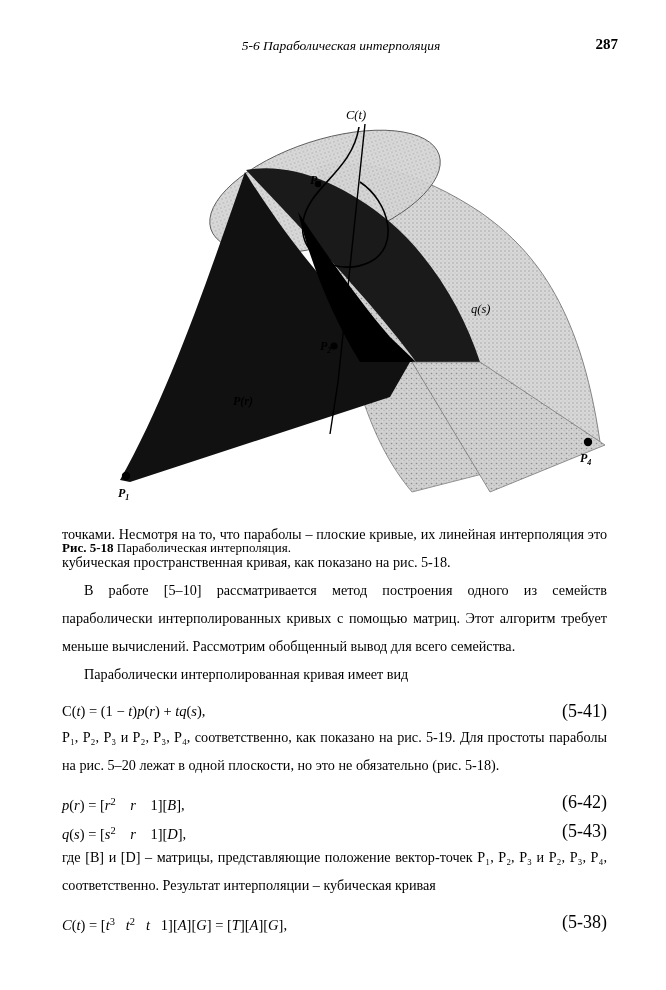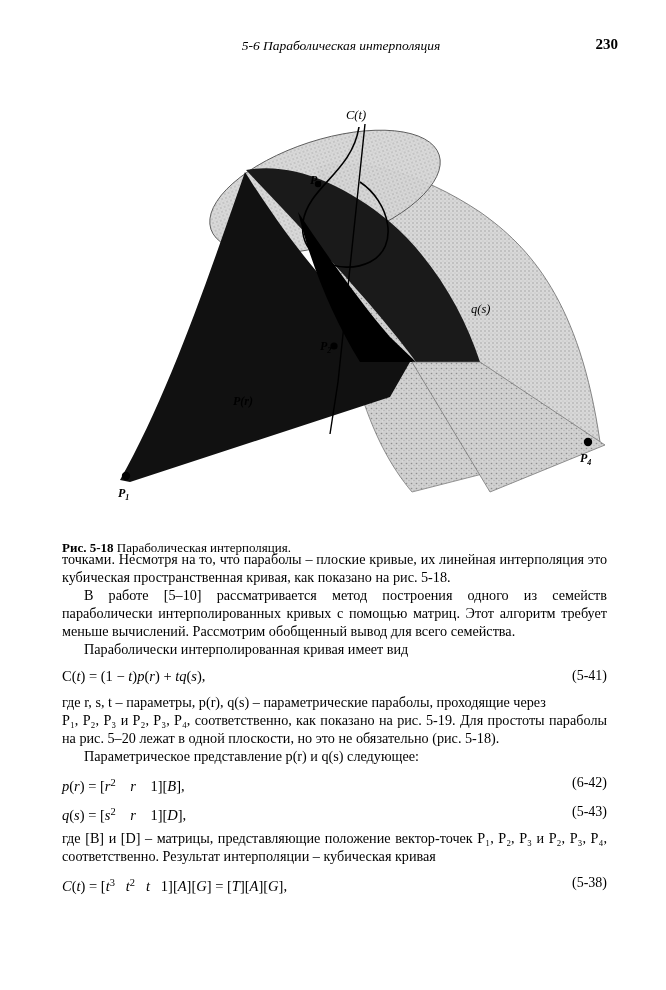--- a/index.html
+++ b/index.html
@@ -57,24 +57,24 @@
     position: absolute;
     left: 62px;
     top: 540px;
     font-size: 13px;
     font-family: "Liberation Serif", serif;
   }
   .fig-caption b { font-weight: bold; }
   .body-text {
     position: absolute;
     left: 62px;
-    top: 550px;
+    top: 520px;
     width: 545px;
     font-size: 14.2px;
-    line-height: 18px;
+    line-height: 28px;
     text-align: justify;
     font-family: "Liberation Serif", serif;
   }
   .body-text p {
     margin: 0 0 0 0;
     text-indent: 0;
   }
   .body-text p.indent { text-indent: 22px; }
   .eqline {
     position: relative;
@@ -83,21 +83,21 @@
   }
   .eq-center {
     display: block;
     font-size: 14.5px;
     font-family: "Liberation Serif", serif;
   }
   .eq-num {
     position: absolute;
     right: 0;
     top: 0;
-    font-size: 14px;
+    font-size: 18px;
   }
   sup { font-size: 0.72em; vertical-align: 0.45em; }
   .lbl {
     font-family: "Liberation Serif", serif;
     font-style: italic;
     font-weight: bold;
     font-size: 12px;
   }
   .lbl-plain {
     font-family: "Liberation Serif", serif;
@@ -105,21 +105,21 @@
     font-size: 12.5px;
   }
 </style>
 </head>
 <body>
 
 <div class="page">
 
   <div class="header">
     <div class="header-title">5-6  Параболическая интерполяция</div>
-    <div class="header-page">230</div>
+    <div class="header-page">287</div>
   </div>
 
   <div class="figure">
     <svg width="560" height="440" viewBox="0 0 560 440" xmlns="http://www.w3.org/2000/svg">
       <defs>
         <pattern id="grainy" width="4" height="4" patternUnits="userSpaceOnUse">
           <rect width="4" height="4" fill="#d8d8d8"></rect>
           <circle cx="1" cy="1" r="0.7" fill="#9a9a9a"></circle>
           <circle cx="3" cy="3" r="0.5" fill="#b5b5b5"></circle>
           <circle cx="3" cy="1" r="0.35" fill="#ededed"></circle>
@@ -185,23 +185,21 @@
     <p class="indent">В работе [5–10] рассматривается метод построения одного из семейств параболически интерполированных кривых с помощью матриц. Этот алгоритм требует меньше вычислений. Рассмотрим обобщенный вывод для всего семейства.</p>
     <p class="indent">Параболически интерполированная кривая имеет вид</p>
 
     <div class="eqline">
       <span class="eq-center">
         C(<i>t</i>) = (1 − <i>t</i>)<i>p</i>(<i>r</i>) + <i>tq</i>(<i>s</i>),
       </span>
       <span class="eq-num">(5-41)</span>
     </div>
 
-    <p>где r, s, t – параметры, p(r), q(s) – параметрические параболы, проходящие через</p>
     <p>P₁, P₂, P₃ и P₂, P₃, P₄, соответственно, как показано на рис. 5-19. Для простоты параболы на рис. 5–20 лежат в одной плоскости, но это не обязательно (рис. 5-18).</p>
-    <p class="indent">Параметрическое представление p(r) и q(s) следующее:</p>
 
     <div class="eqline">
       <span class="eq-center">
         <i>p</i>(<i>r</i>) = [<i>r</i><sup>2</sup>&nbsp;&nbsp;&nbsp;&nbsp;<i>r</i>&nbsp;&nbsp;&nbsp;&nbsp;1][<i>B</i>],
       </span>
       <span class="eq-num">(6-42)</span>
     </div>
 
     <div class="eqline">
       <span class="eq-center">

